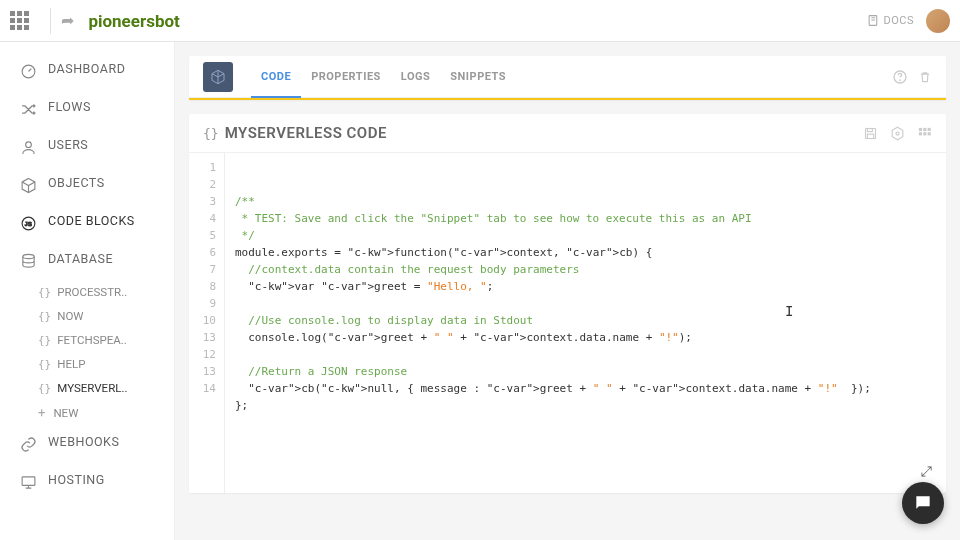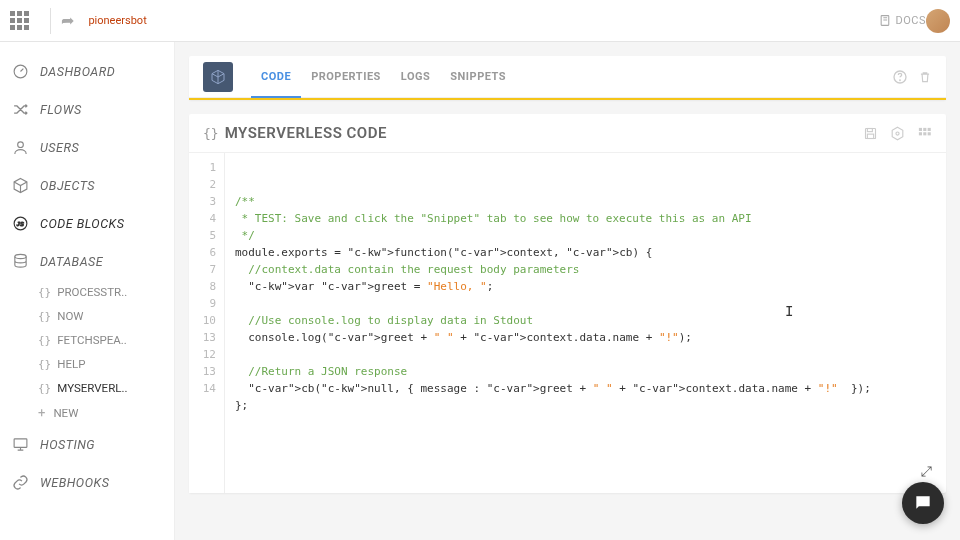--- a/index.html
+++ b/index.html
@@ -3,28 +3,28 @@
 <meta charset="utf-8">
 <style>
 * { margin: 0; padding: 0; box-sizing: border-box; }
 body { font-family: -apple-system, BlinkMacSystemFont, "Segoe UI", Roboto, sans-serif; background: #f5f5f5; width: 960px; height: 540px; overflow: hidden; position: relative; }
 
 .topbar { height: 42px; background: #fff; border-bottom: 1px solid #e5e5e5; display: flex; align-items: center; padding: 0 10px; }
 .topbar .apps { width: 20px; height: 20px; display: grid; grid-template-columns: repeat(3,5px); grid-template-rows: repeat(3,5px); gap: 2px; margin-right: 10px; cursor: pointer; }
 .topbar .apps span { background: #888; width: 5px; height: 5px; }
 .topbar .sep { width: 1px; height: 26px; background: #e0e0e0; margin: 0 10px; }
 .topbar .share-icon { color: #aaa; font-size: 16px; margin-right: 14px; }
-.topbar .title { font-size: 11px; color: #c2410c; font-weight: 400; }
+.topbar .title { font-size: 17px; color: #4d7c0f; font-weight: 700; }
 .topbar .spacer { flex: 1; }
-.topbar .docs { color: #aaa; font-size: 11px; letter-spacing: 0.5px; display: flex; align-items: center; gap: 4px; margin-right: 0; cursor: pointer; }
+.topbar .docs { color: #aaa; font-size: 11px; letter-spacing: 0.5px; display: flex; align-items: center; gap: 4px; margin-right: 12px; cursor: pointer; }
 .topbar .avatar { width: 24px; height: 24px; border-radius: 50%; background: linear-gradient(135deg,#d4a574,#c08552); }
 
 .layout { display: flex; height: calc(540px - 42px); }
 .sidebar { width: 175px; background: #fff; border-right: 1px solid #eee; padding-top: 10px; overflow-y: auto; }
-.nav-item { display: flex; align-items: center; padding: 9px 10px; color: #666; font-size: 12.5px; letter-spacing: 0.5px; cursor: pointer; font-style: italic; }
+.nav-item { display: flex; align-items: flex-start; padding: 9px 18px; color: #666; font-size: 12.5px; letter-spacing: 0.5px; cursor: pointer; }
 .nav-item.active { color: #333; }
 .nav-item .icon { width: 20px; height: 20px; margin-right: 10px; color: #888; display: flex; align-items: center; justify-content: center; }
 .nav-item.active .icon { color: #333; }
 .sub-item { display: flex; align-items: center; padding: 5px 18px 5px 38px; color: #888; font-size: 11.5px; cursor: pointer; }
 .sub-item .brace { font-family: monospace; font-size: 11px; margin-right: 6px; color: #aaa; }
 .sub-item.active { color: #333; }
 .sub-item .plus { margin-right: 8px; color: #aaa; font-size: 13px; }
 
 .main { flex: 1; padding: 14px; overflow: auto; }
 .panel { background: #fff; border-radius: 2px; box-shadow: 0 1px 2px rgba(0,0,0,0.05); }
@@ -162,34 +162,34 @@
       <div class="sub-item active">
         <span class="brace">{}</span>
         <span>MYSERVERL..</span>
       </div>
       <div class="sub-item">
         <span class="plus">+</span>
         <span>NEW</span>
       </div>
       <div class="nav-item">
         <span class="icon">
+          <svg width="17" height="17" viewBox="0 0 24 24" fill="none" stroke="currentColor" stroke-width="1.8">
+            <path d="M10 14a5 5 0 007 0l3-3a5 5 0 00-7-7l-1 1M14 10a5 5 0 00-7 0l-3 3a5 5 0 007 7l1-1"></path>
+          </svg>
+        </span>
+        <span>WEBHOOKS</span>
+      </div>
+      <div class="nav-item">
+        <span class="icon">
           <svg width="17" height="17" viewBox="0 0 24 24" fill="none" stroke="currentColor" stroke-width="1.6">
             <rect x="3" y="4" width="18" height="12" rx="1"></rect>
             <path d="M8 20h8M12 16v4"></path>
           </svg>
         </span>
         <span>HOSTING</span>
-      </div>
-      <div class="nav-item">
-        <span class="icon">
-          <svg width="17" height="17" viewBox="0 0 24 24" fill="none" stroke="currentColor" stroke-width="1.8">
-            <path d="M10 14a5 5 0 007 0l3-3a5 5 0 00-7-7l-1 1M14 10a5 5 0 00-7 0l-3 3a5 5 0 007 7l1-1"></path>
-          </svg>
-        </span>
-        <span>WEBHOOKS</span>
       </div>
     </div>
 
   <div class="main">
     <div class="panel">
       <div class="tabbar">
         <div class="cube">
           <svg width="16" height="16" viewBox="0 0 24 24" fill="none" stroke="#8fa3c7" stroke-width="1.5">
               <path d="M12 2l9 5v10l-9 5-9-5V7l9-5z"></path>
               <path d="M12 2v20M3 7l9 5 9-5"></path>

